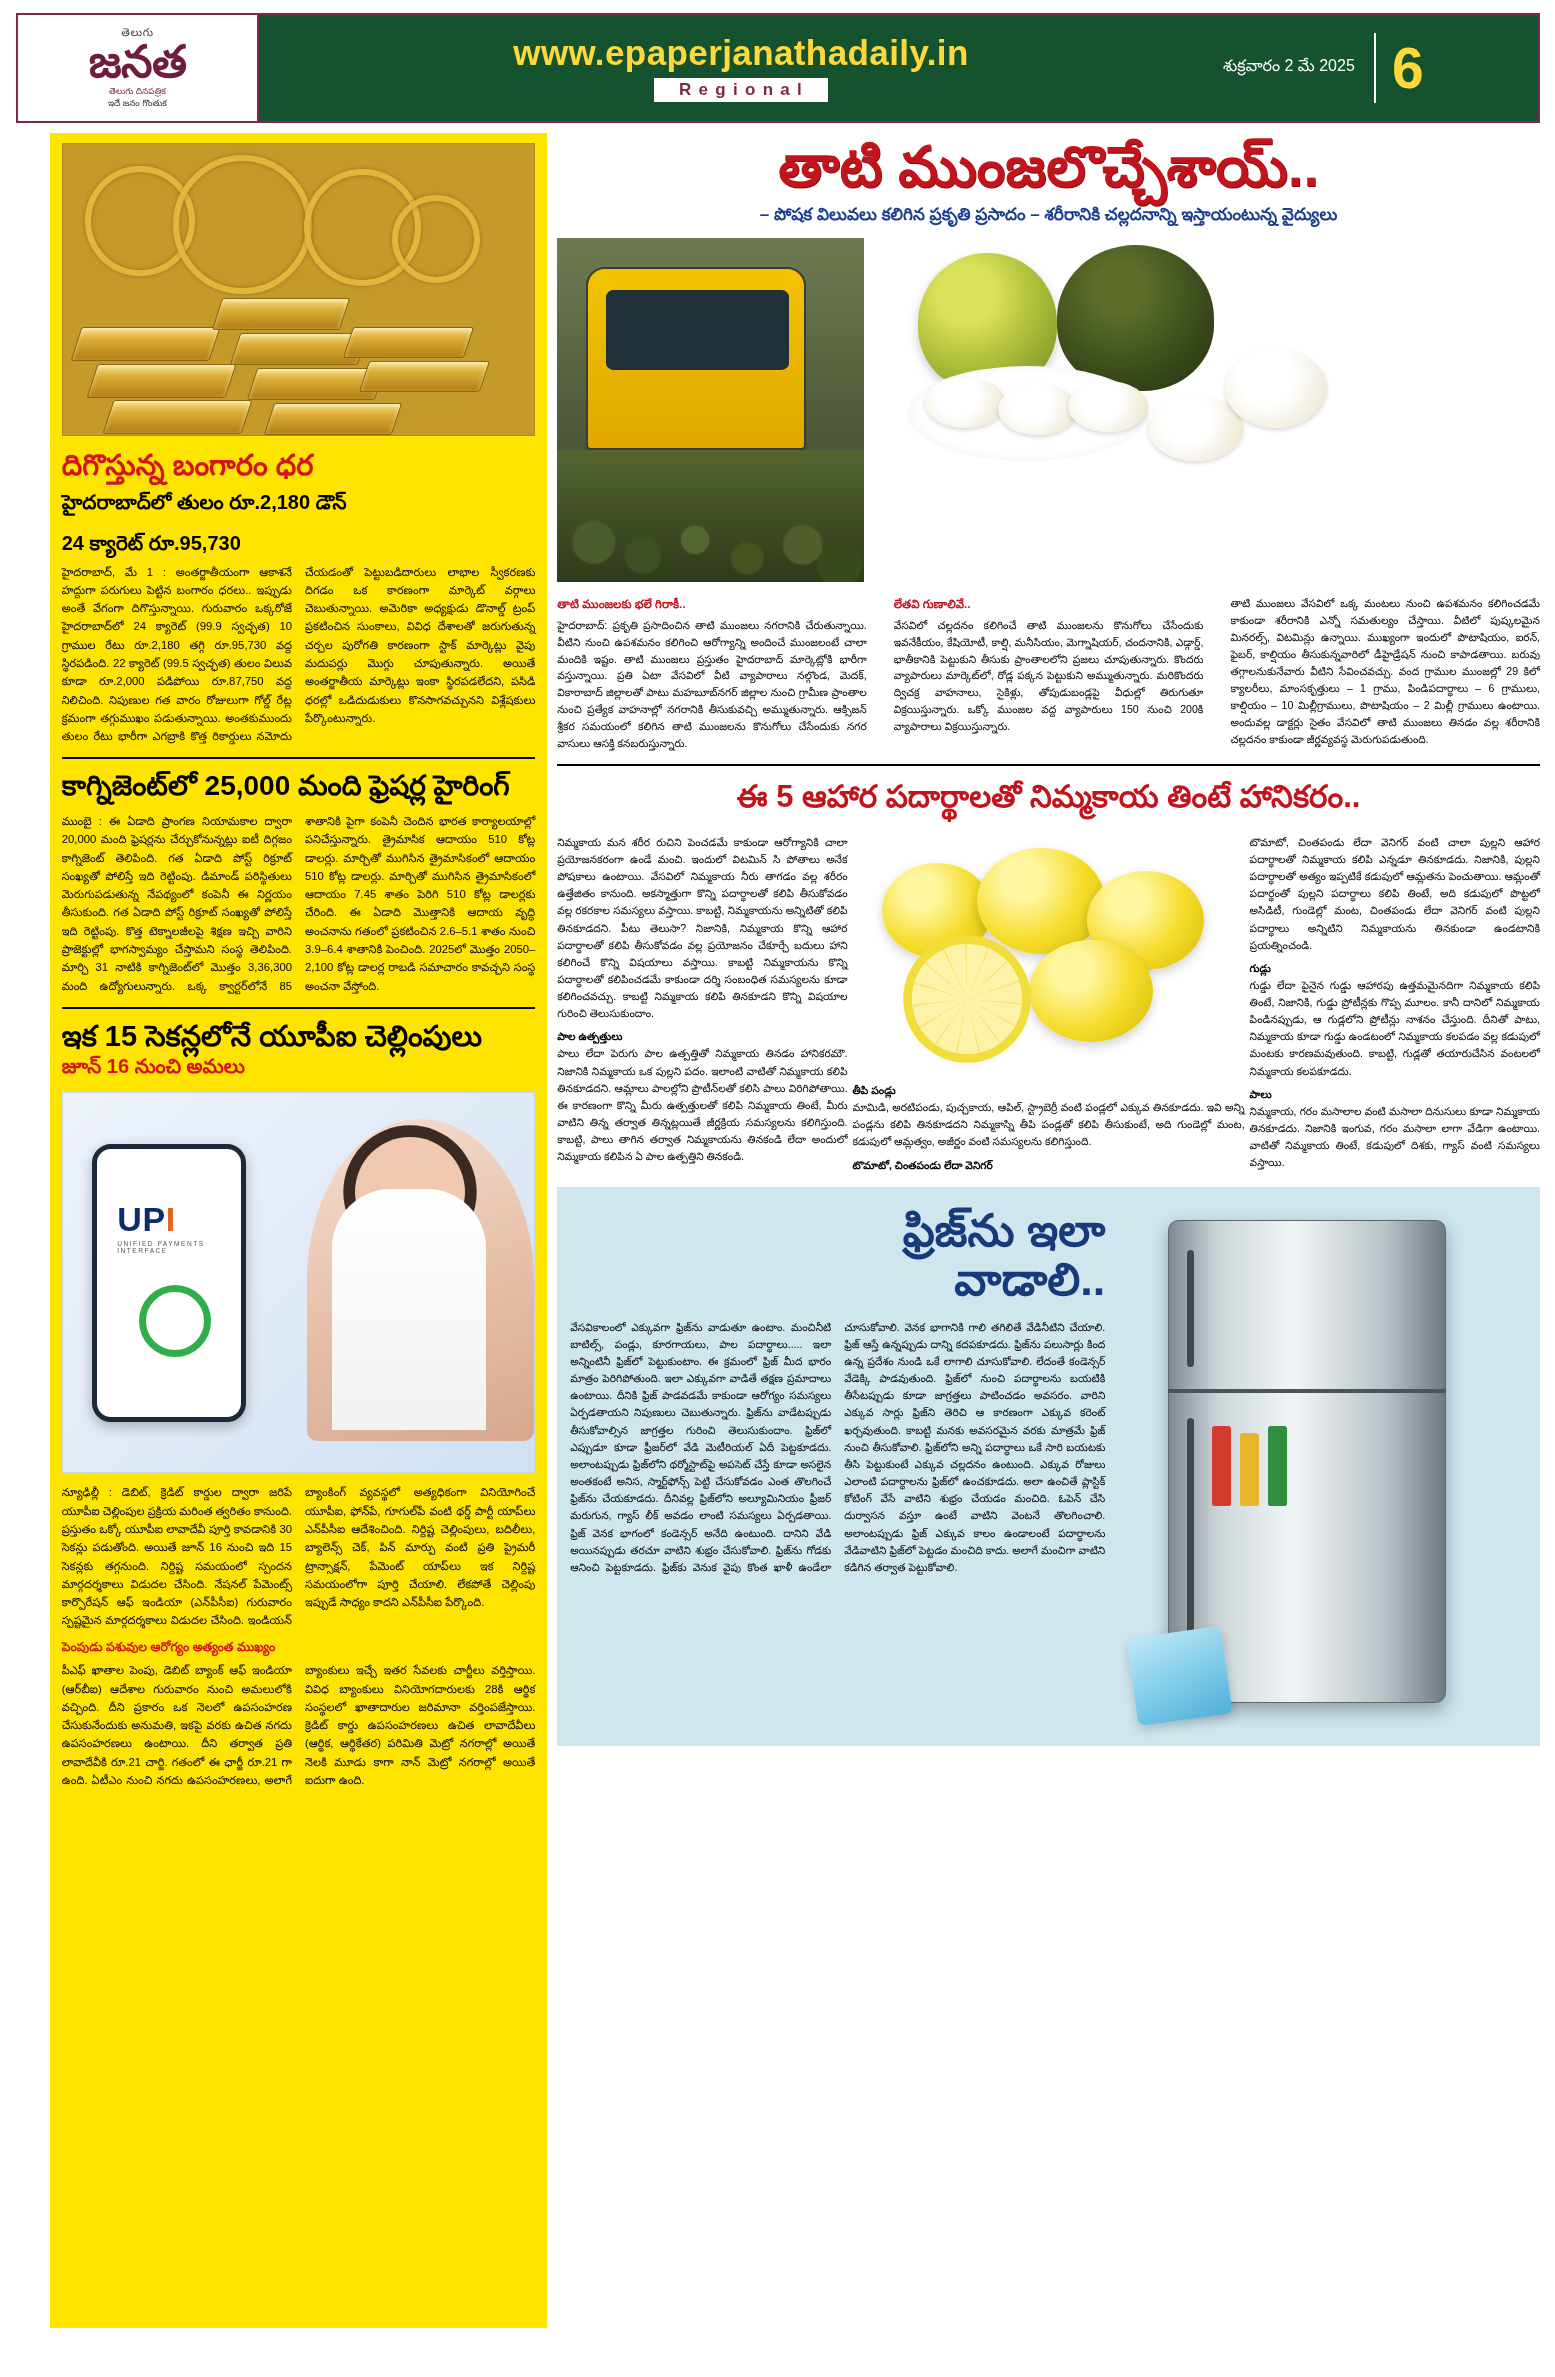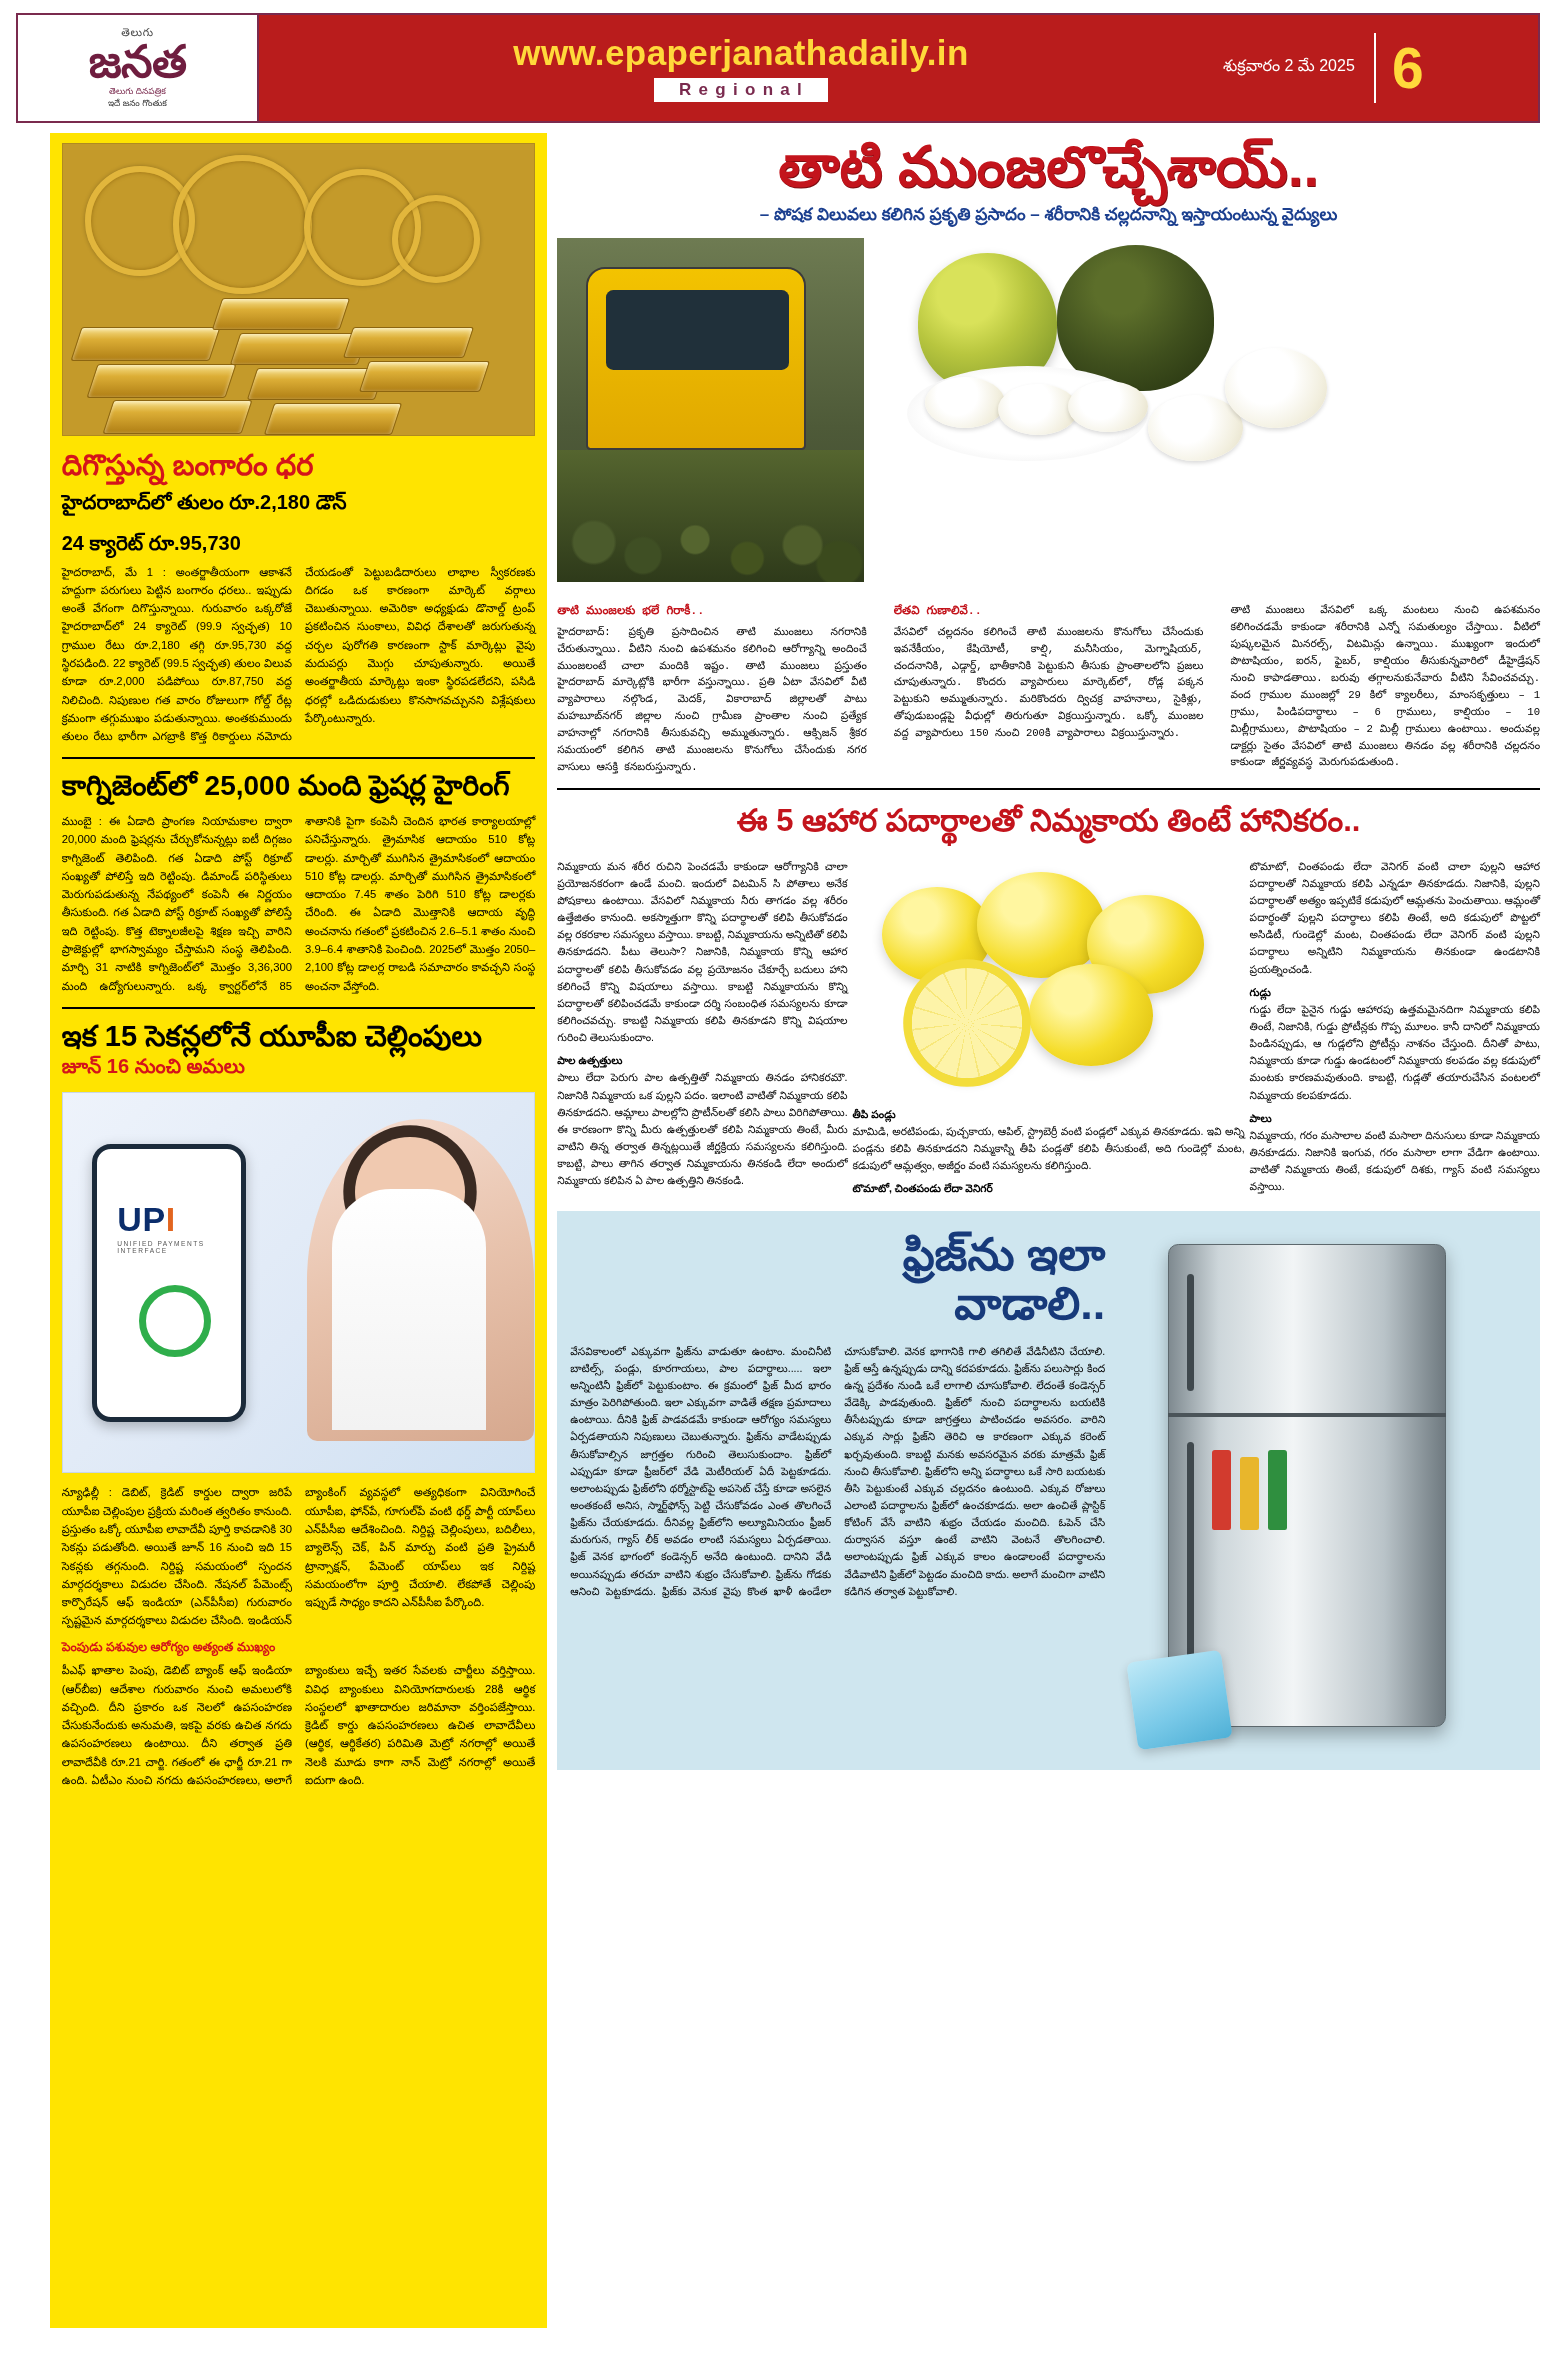--- a/index.html
+++ b/index.html
@@ -14,21 +14,21 @@
     position:relative;
     width:1556px; height:2377px;
     background:#fff;
     padding:13px 16px 14.6px 16px;
   }
   
   .masthead {
     display:flex; align-items:stretch;
     height:110px;
     border:2.2px solid #7a2a4e;
-    background:#b91c1c;
+    background:#14532d;
   }
   .logo-box {
     width:241px; background:#fff;
     display:flex; flex-direction:column;
     align-items:center; justify-content:center;
     border-right:2.2px solid #7a2a4e;
     padding:4.4px 2.9px;
   }
   .logo-small { font-size:11px; color:#444; letter-spacing:0.7px; }
   .logo-main {
@@ -200,21 +200,21 @@
     position:absolute; width:80px; height:51px; border-radius:50%;
     background:radial-gradient(circle at 40% 35%, #ffffff 0 35%, #f2efdf 70%, #e2dcc2 100%);
     box-shadow:0 2.2px 4.4px rgba(0,0,0,.15);
   }
   .plate {
     position:absolute; left:33px; top:128px; width:241px; height:95px;
     background:radial-gradient(ellipse at 50% 50%, #ffffff 0 60%, #e6e6e6 100%);
     border-radius:50%;
   }
   .caption-red { color:#c3141c; font-weight:bold; font-size:11.7px; margin:5.9px 0 2.9px 0; }
-  .small-cols { display:flex; gap:27px; margin-top:14px;font-family:Liberation Mono, monospace; }
+  .small-cols { display:flex; gap:27px; margin-top:7px; }
   .small-col { flex:1; font-size:10.6px; line-height:1.6; text-align:justify; }
 
   .band {
     margin-top:11.7px; border-top:2.2px solid #000; padding-top:8.8px;
   }
   .head2 {
     color:#c3141c; font-size:31px; font-weight:bold; text-align:center;
     margin:4.4px 0 11.7px 0;
   }
   .lemon-row { display:flex; gap:5px; }

